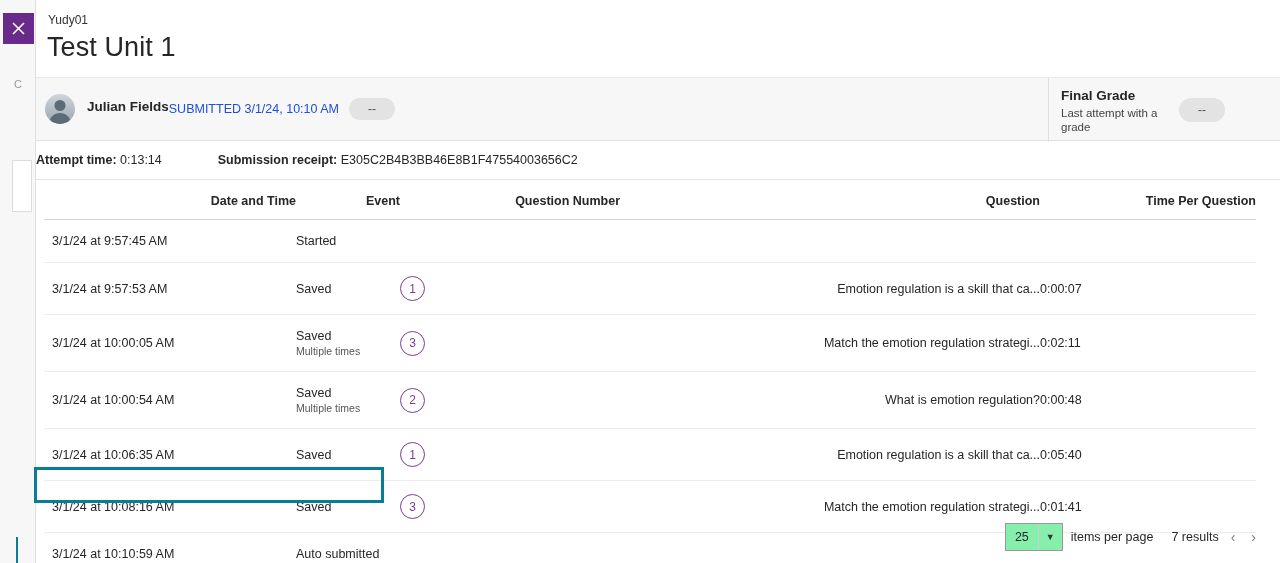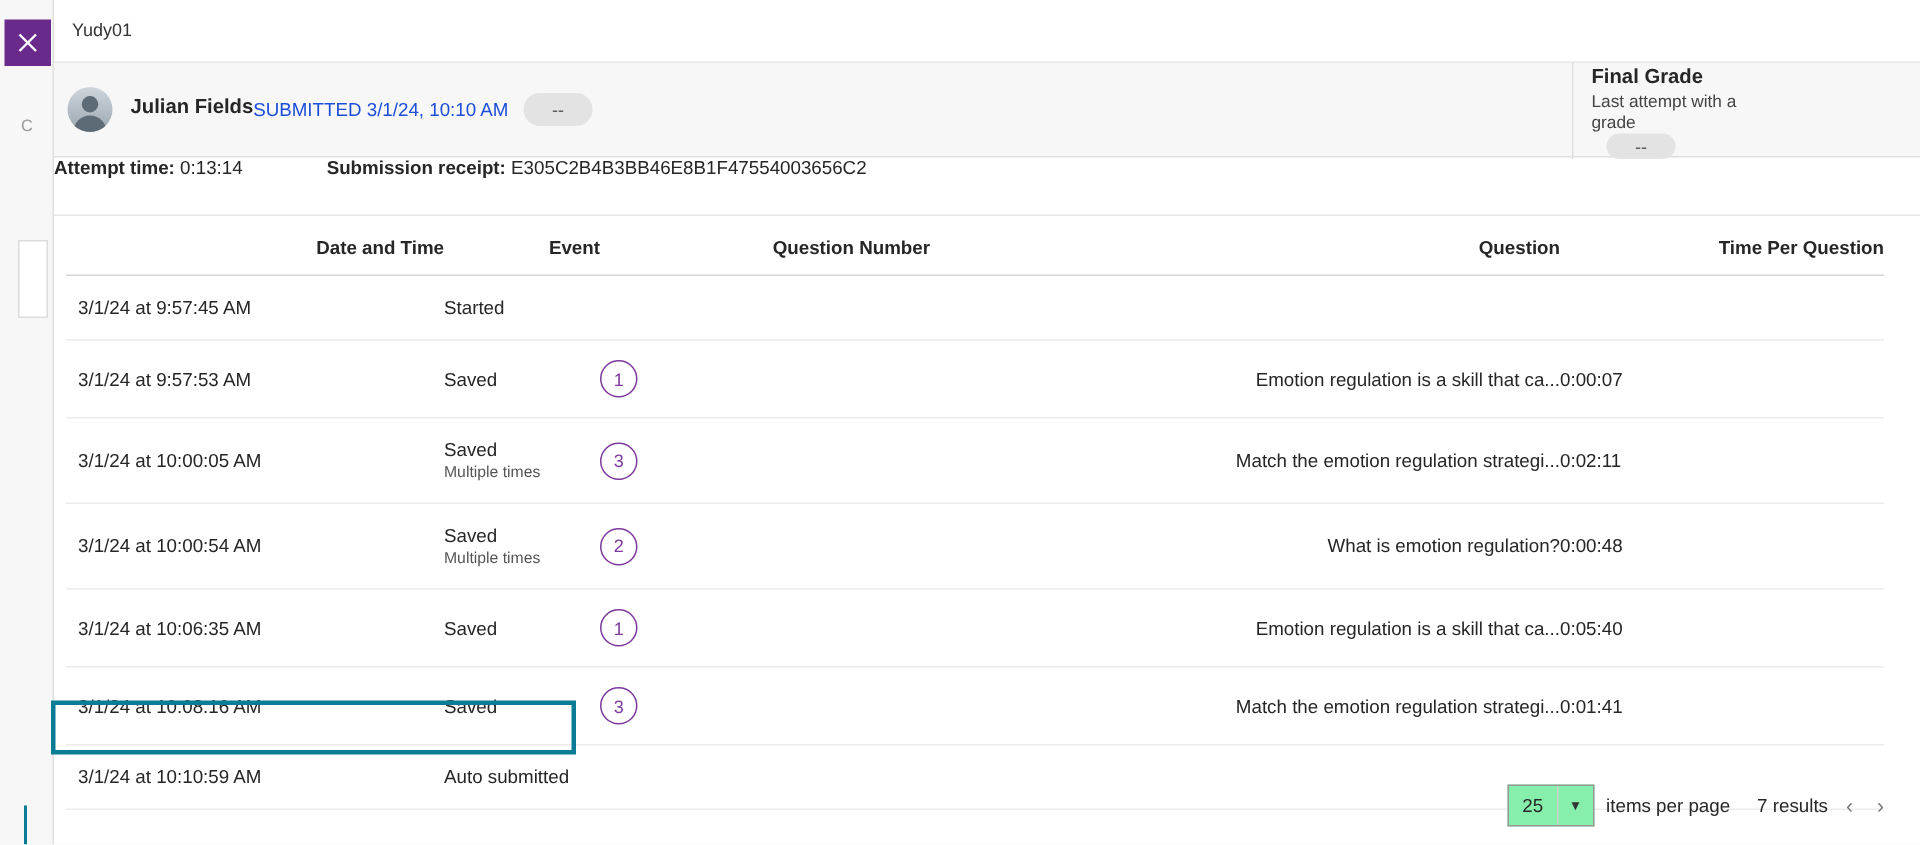--- a/index.html
+++ b/index.html
@@ -147,22 +147,22 @@
     color: #555;
     padding: 0 10px;
   }
   .final-grade {
     position: absolute;
     right: 0; top: 0;
     height: 64px;
     width: 232px;
     border-left: 1px solid #e0e0e0;
     display: flex;
+    align-items: center;
     padding-left: 12px;
-    flex-direction: column;
   }
   .fg-text { width: 108px; }
   .fg-title {
     font-size: 13.5px;
     color: #262626;
     font-weight: bold;
     line-height: 17px;
     margin-bottom: 2px;
   }
   .fg-sub {
@@ -178,21 +178,21 @@
     width: 46px; height: 24px;
     border-radius: 12px;
     background: #e3e3e3;
     font-size: 12px;
     color: #555;
   }
   
   .attempt-row {
     height: 39px;
     display: flex;
-    align-items: flex-start;
+    align-items: center;
     padding-left: 0;
     border-bottom: 1px solid #e5e5e5;
     font-size: 12.5px;
     color: #262626;
   }
   .attempt-row .lbl { font-weight: bold; }
   .attempt-time { margin-left: 0; }
   .receipt { margin-left: 56px; }
   
   .tbl-wrap { padding: 0; }
@@ -322,20 +322,21 @@
         <line x1="1" y1="1" x2="12" y2="12" stroke="#ffffff" stroke-width="1.6"></line>
         <line x1="12" y1="1" x2="1" y2="12" stroke="#ffffff" stroke-width="1.6"></line>
       </svg>
     </span>
   </button>
 
   <div class="panel">
 
     <div class="panel-header">
       <div class="crumb">Yudy01</div>
+      <h1 class="title">Test Unit 1</h1>
     </div>
 
     <div class="student-bar">
       <div class="avatar"></div>
       <div class="student-meta">
         <div class="student-name">Julian Fields</div>
         <div class="submitted-row">
           <span class="submitted-text">SUBMITTED 3/1/24, 10:10 AM</span>
           <span class="pill">--</span>
         </div>

